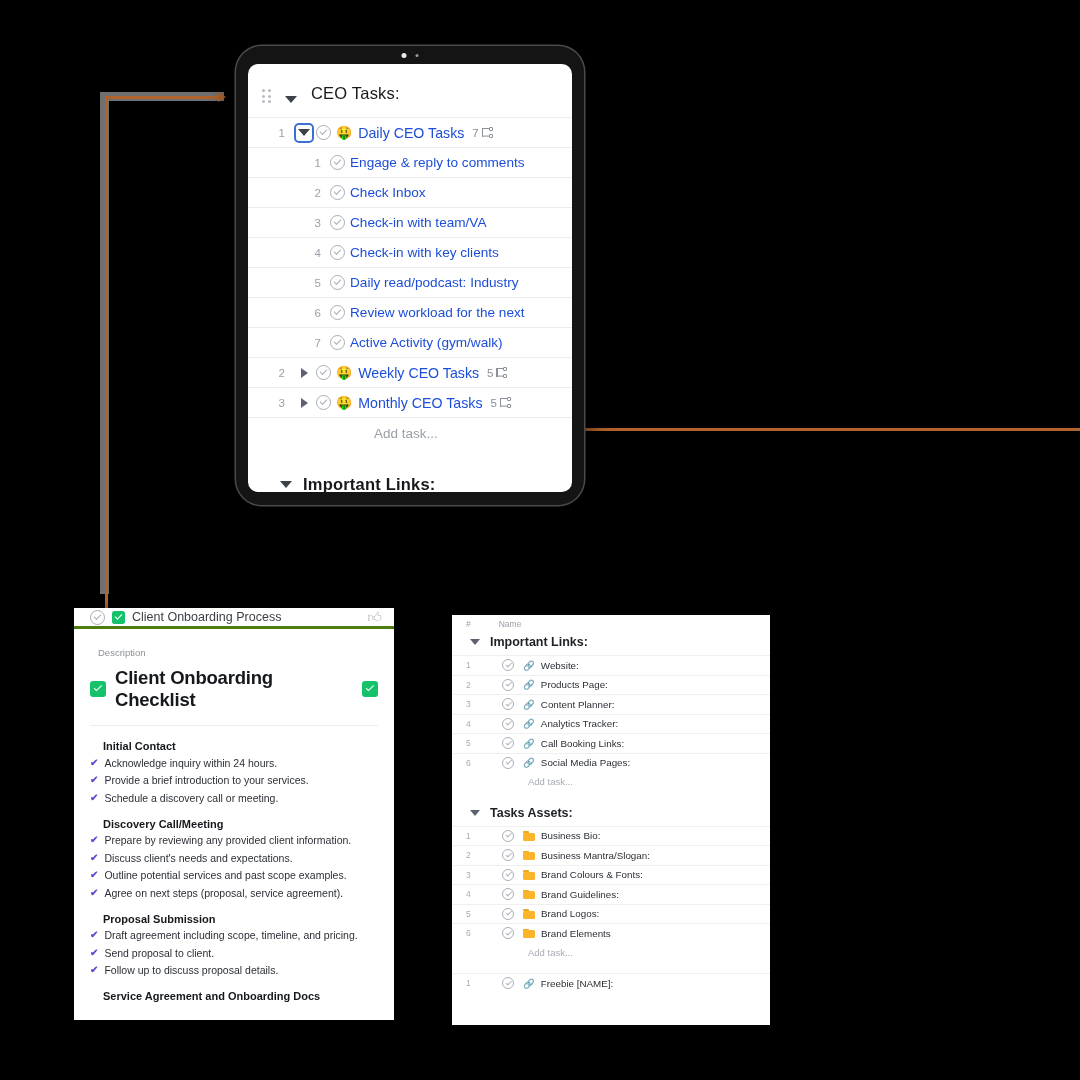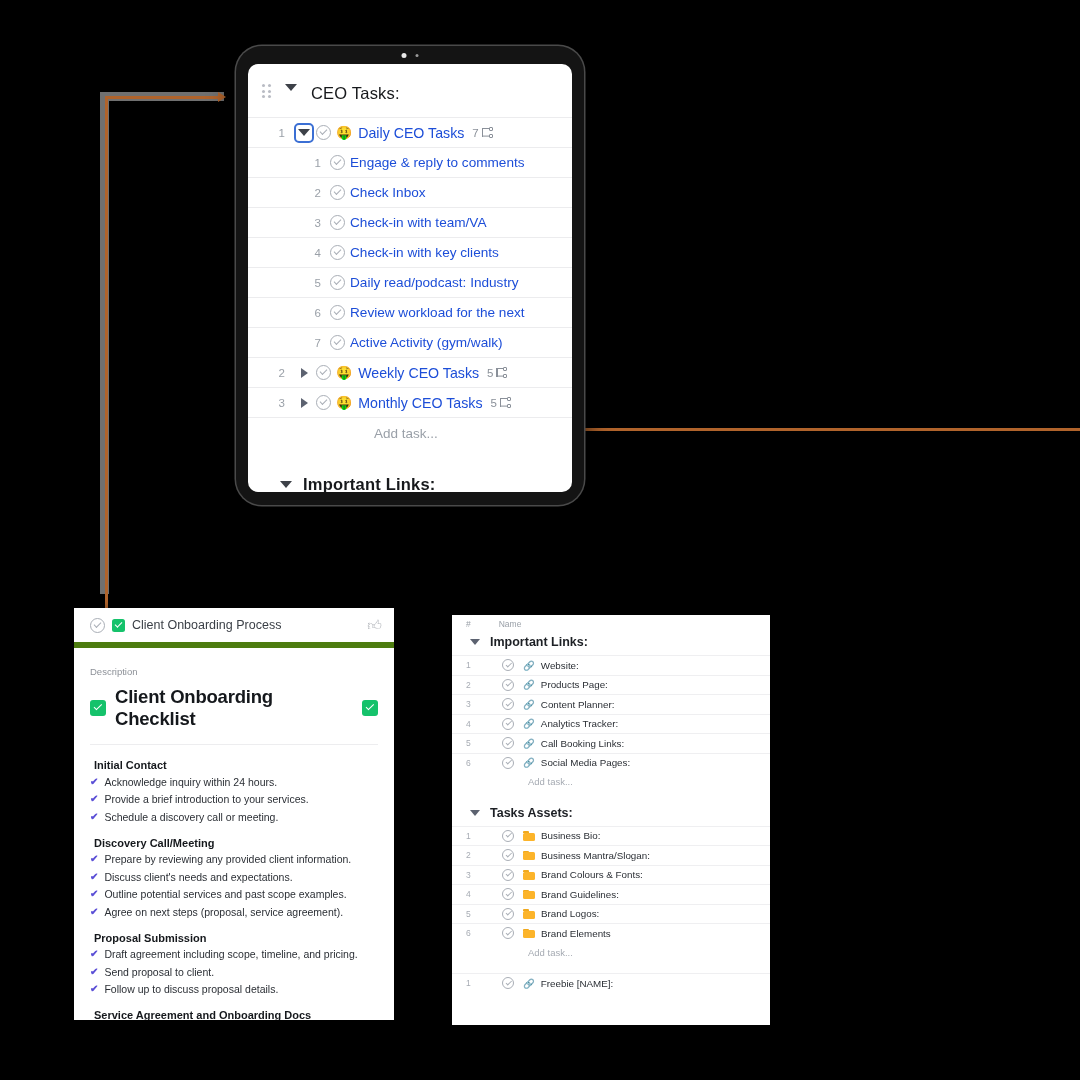--- a/index.html
+++ b/index.html
@@ -46,21 +46,21 @@
   .screen {
     position: absolute; left: 12px; top: 18px;
     width: 324px; height: 428px;
     background: #ffffff;
     border-radius: 10px;
     overflow: hidden;
   }
 
   
   .grp-head {
-    display: flex; align-items: flex-start; gap: 14px;
+    display: flex; align-items: flex-end; gap: 14px;
     padding: 20px 0 14px 14px;
   }
   .dots-handle {
     width: 9px; height: 14px;
     display: grid; grid-template-columns: 3px 3px; grid-template-rows: repeat(3, 3px);
     gap: 2.5px; flex: none;
   }
   .dots-handle i { background: #b9bcc4; border-radius: 50%; width:3px; height:3px; display:block;}
   .caret-down {
     width: 0; height: 0; flex:none;
@@ -127,43 +127,43 @@
   .next-grp .grp-title { font-size: 16.5px; font-weight: 700; }
 
   
   .doc {
     position: absolute; left: 74px; top: 608px;
     width: 320px; height: 412px;
     background: #ffffff; overflow: hidden;
     box-shadow: 0 2px 10px rgba(0,0,0,.5);
   }
   .doc-top {
-    height: 40px; display:flex; align-items:center; gap: 7px;
-    padding: 0 12px 0 16px; border-bottom: 6px solid #4d7c0f; background:#fff;
+    height: 21px; display:flex; align-items:center; gap: 7px;
+    padding: 0 12px 0 16px; border-bottom: 3px solid #4d7c0f; background:#fff;
   }
   .doc-top .check-o { margin: 0; }
   .gchk {
     width: 13px; height: 13px; border-radius: 2.5px; background: #15c26b;
     position: relative; flex:none;
   }
   .gchk::after{content:"";position:absolute;left:3.2px;top:3.2px;width:5.6px;height:2.8px;
     border-left:1.7px solid #fff;border-bottom:1.7px solid #fff;transform:rotate(-45deg);}
   .doc-title { font-size: 12.5px; color: #3a3f46; }
   .thumb { margin-left:auto; font-size: 14px; color:#b6b9be; line-height:1; }
 
   .doc-body { padding: 18px 16px 0 16px; }
-  .doc-label { font-size: 9.5px; color: #8d9198; margin-bottom: 9px; }
+  .doc-label { font-size: 9.5px; color: #8d9198; margin-bottom: 9px; margin-left: 8px; }
   .doc-h1 {
     font-size: 18.5px; font-weight: 700; color:#15181c; letter-spacing:-.2px;
     display:flex; align-items:center; gap:9px; padding-bottom: 14px;
     border-bottom: 1px solid #ededef; margin-bottom: 14px;
   }
   .doc-h1 .gchk { width: 16px; height: 16px; border-radius:3px; }
   .doc-h1 .gchk::after{left:4px;top:4px;width:7px;height:3.4px;}
-  .sec-h { font-size: 11px; font-weight: 700; color: #15181c; margin: 13px 4px 3px; }
+  .sec-h { font-size: 11px; font-weight: 700; color: #15181c; margin: 13px 13px 3px; }
   .sec-h:first-child{margin-top:0;}
   .bul { display:flex; align-items:flex-start; gap:6px; margin: 3.5px 0; }
   .vchk { color:#5b4fd6; font-size: 10px; line-height: 14px; flex:none; font-weight:700;}
   .bul span.t { font-size: 10.5px; color: #2b2f35; line-height: 14px; }
 
   
   .panel {
     position: absolute; left: 452px; top: 615px;
     width: 318px; height: 410px;
     background: #ffffff; overflow: hidden;

